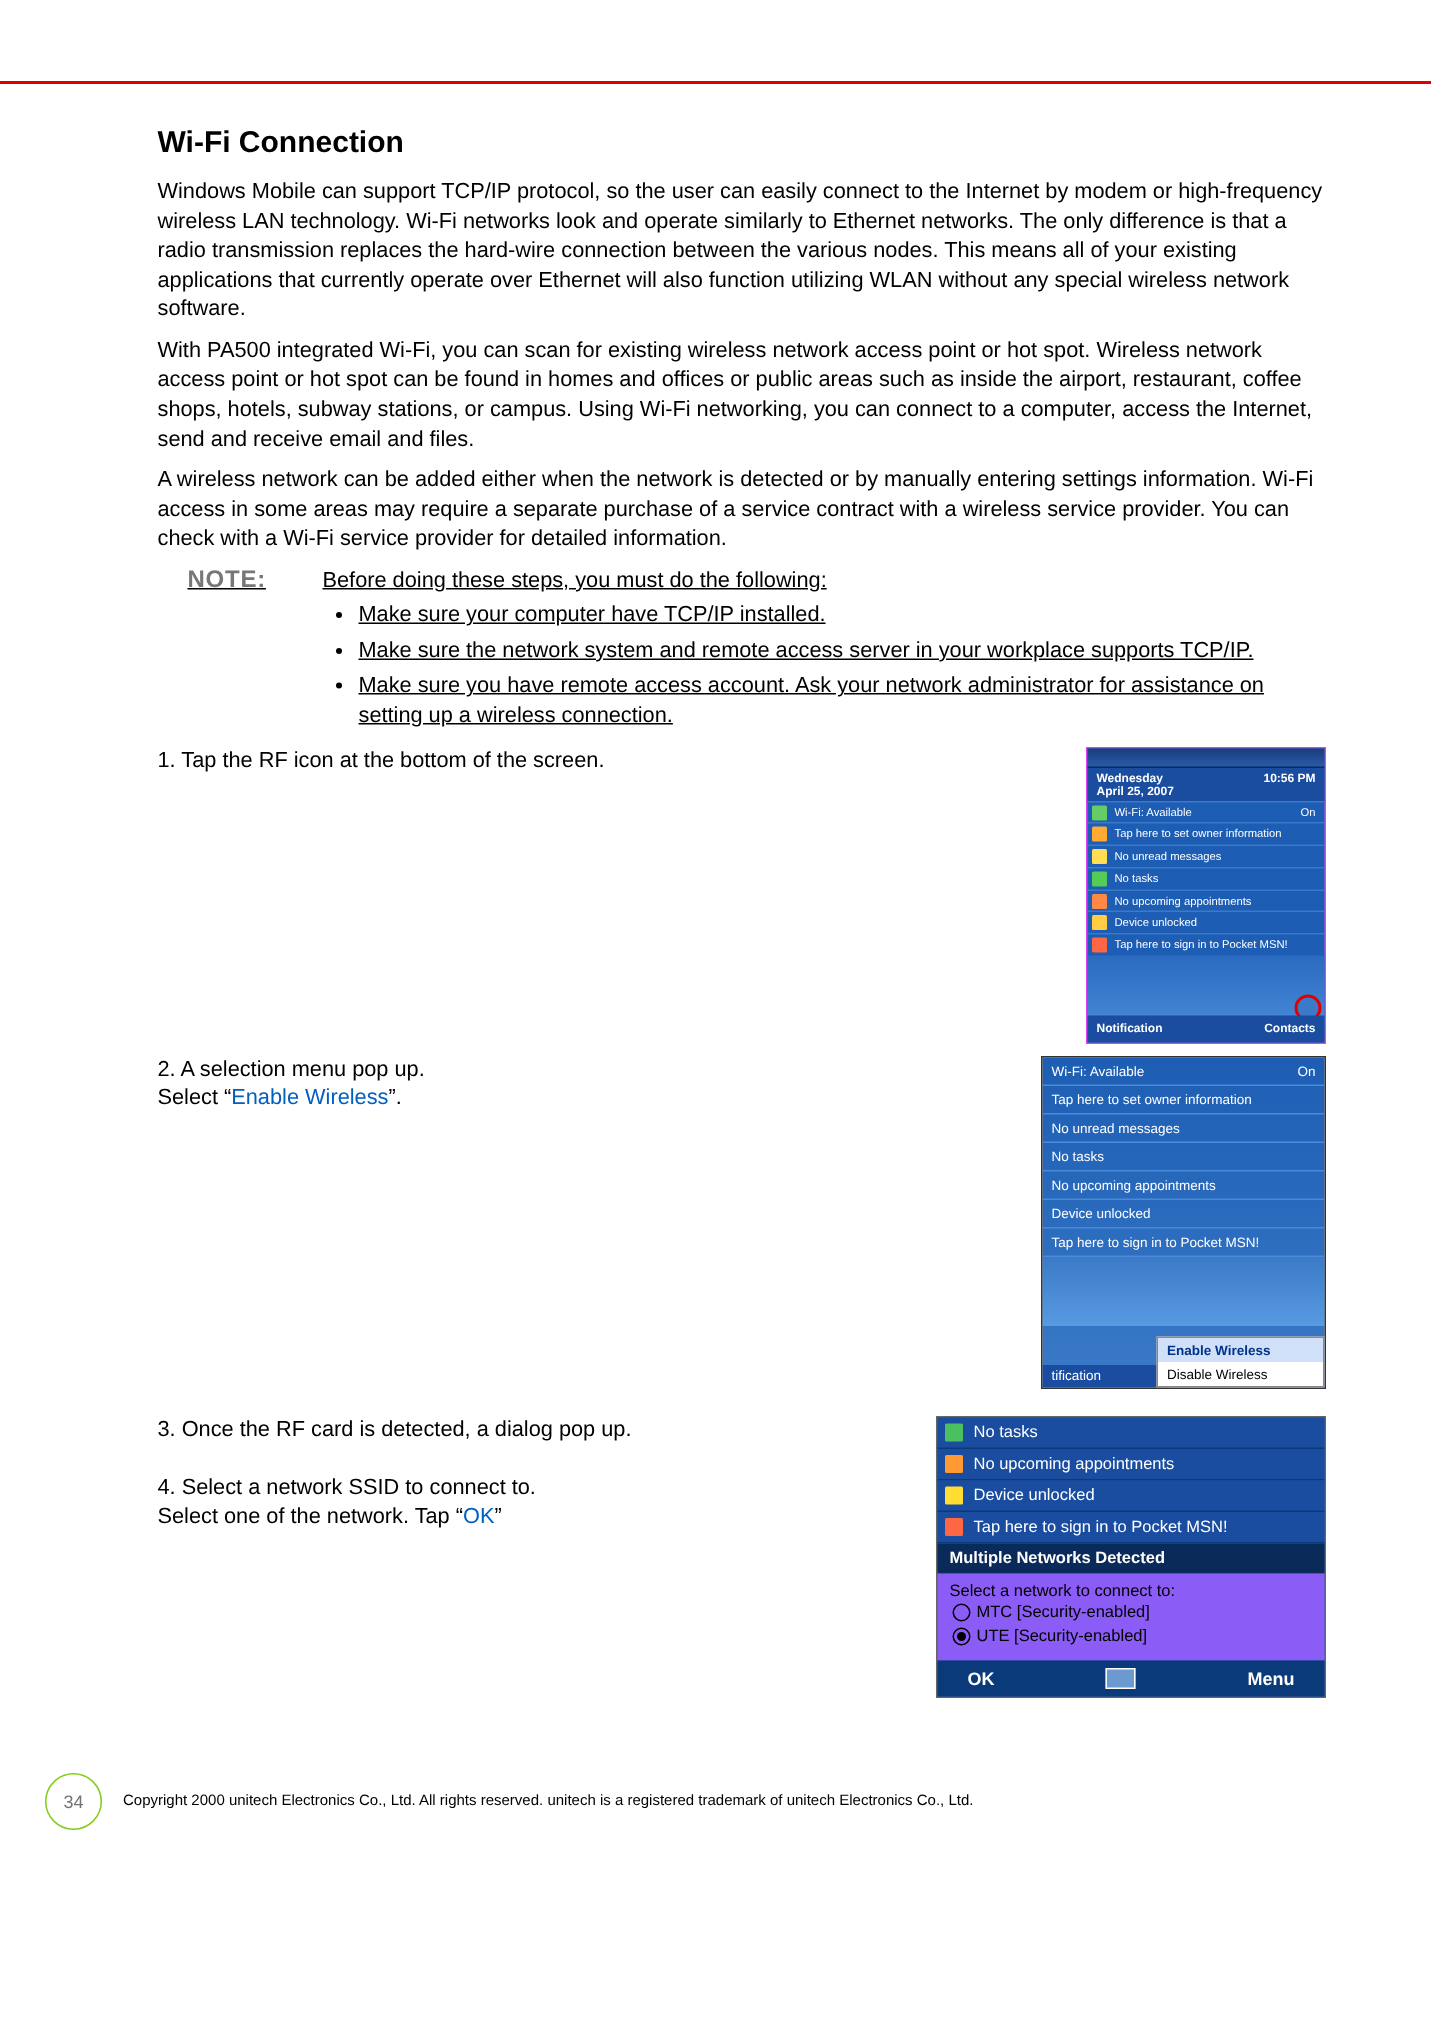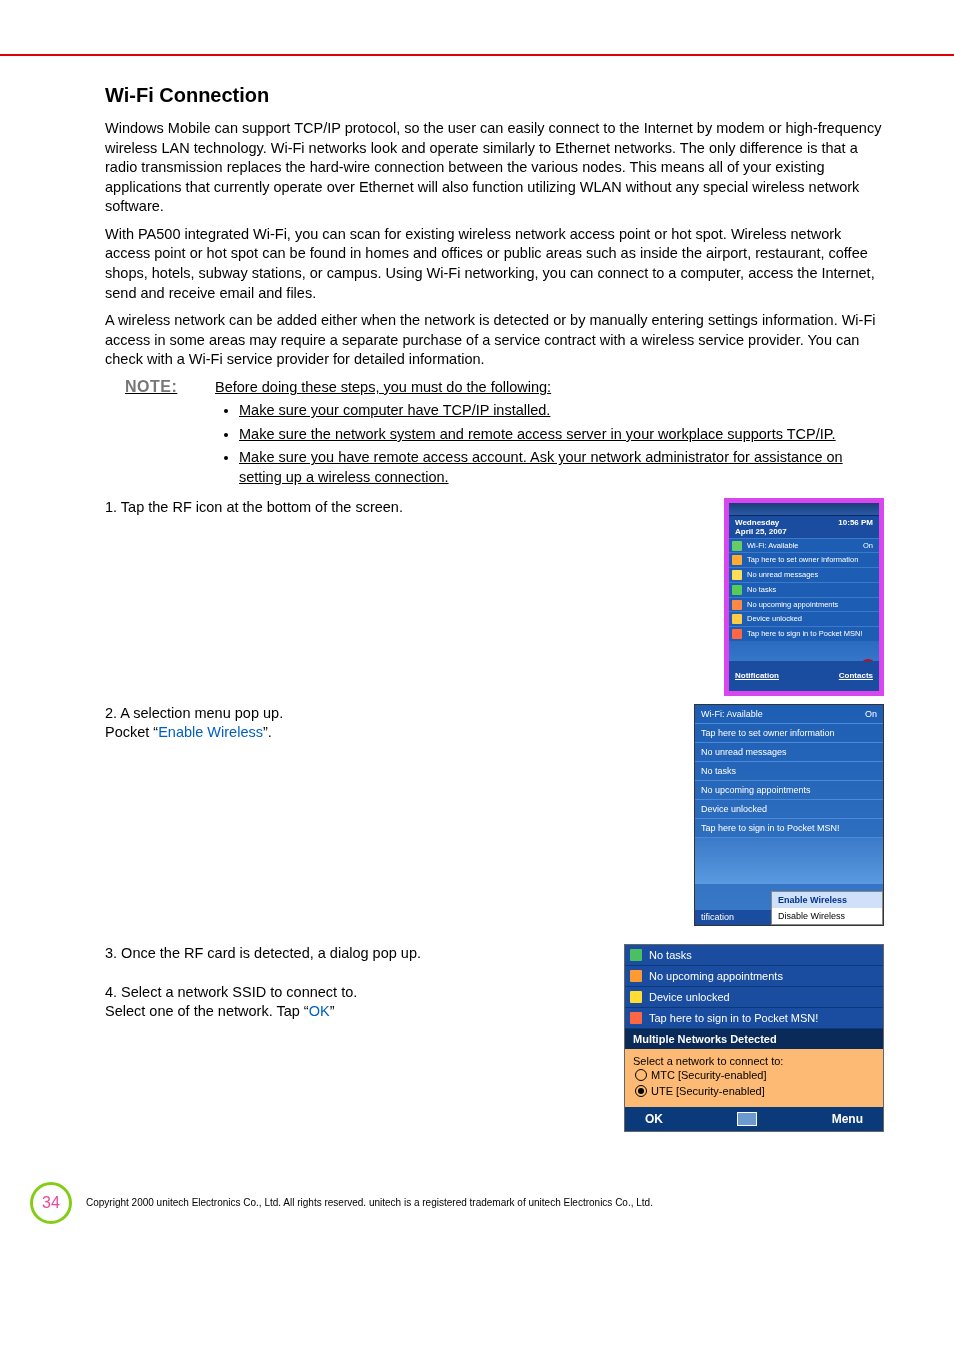--- a/index.html
+++ b/index.html
@@ -75,21 +75,21 @@
   }
 
   
   .screen1 {
     width: 160px;
     height: 198px;
     background: #1d5db3;
     font-size: 8px;
     color: #fff;
     position: relative;
-    border: 5px solid #d946ef;
+    border: 1px solid #d946ef;
     box-sizing: border-box;
   }
   .screen1 .topbar {
     background: linear-gradient(#1a3d7a, #2a5aa8);
     height: 12px;
     border-bottom: 1px solid #0a2a5a;
   }
   .screen1 .datebar {
     background: #1a4da0;
     padding: 2px 6px;
@@ -120,29 +120,28 @@
   }
   .screen1 .body-fill {
     height: 50px;
     background: linear-gradient(#2a6ac0, #4a8ad8);
   }
   .screen1 .bottombar {
     position: absolute;
     bottom: 0;
     left: 0;
     right: 0;
-    height: 30px;
+    height: 18px;
     background: #1a4da0;
     display: flex;
     justify-content: space-between;
     align-items: center;
     padding: 0 6px;
     font-size: 8px;
     font-weight: bold;
-    text-decoration: underline;
   }
   .screen1 .rf-circle {
     position: absolute;
     right: 2px;
     bottom: 14px;
     width: 14px;
     height: 14px;
     border: 2px solid #e00000;
     border-radius: 50%;
     background: #3a7ac8;
@@ -232,21 +231,21 @@
   .screen3 .icn3.green { background: #4ac060; }
   .screen3 .icn3.orange { background: #ff9933; }
   .screen3 .icn3.yellow { background: #ffdd33; }
   .screen3 .dialog-header {
     background: #0a2a5a;
     padding: 4px 8px;
     font-weight: bold;
     font-size: 11px;
   }
   .screen3 .dialog-body {
-    background: #fdba74;
+    background: #8b5cf6;
     color: #000;
     padding: 6px 8px 8px 8px;
     font-size: 11px;
   }
   .screen3 .net-option {
     padding: 2px 0 2px 2px;
     display: flex;
     align-items: center;
     gap: 4px;
   }
@@ -294,27 +293,27 @@
   .footer-area {
     margin-top: 50px;
     padding: 0 30px 30px 30px;
     display: flex;
     align-items: center;
     gap: 14px;
   }
   .page-number-circle {
     width: 36px;
     height: 36px;
-    border: 3px solid #84cc16;
+    border: 1px solid #84cc16;
     border-radius: 50%;
     display: flex;
     align-items: center;
     justify-content: center;
-    font-size: 16px;
-    color: #ec4899;
+    font-size: 12px;
+    color: #737373;
   }
   .copyright {
     font-size: 10px;
     color: #000;
   }
 </style>
 </head>
 <body>
 
 <div class="top-red-line"></div>
@@ -365,21 +364,21 @@
           <span>Notification</span>
           <span>Contacts</span>
         </div>
       </div>
     </div>
   </div>
 
   <div class="step-row" style="margin-top:8px">
     <div class="step-text">
       <span>2. A selection menu pop up.</span><br>
-      <span>Pocket “</span><span class="ui-link">Enable Wireless</span><span>”.</span>
+      <span>Select “</span><span class="ui-link">Enable Wireless</span><span>”.</span>
     </div>
     <div class="step-image">
       <div class="screen2">
         <div class="row2 wifi-row2">
           <span>Wi-Fi: Available</span>
           <span>On</span>
         </div>
         <div class="row2">Tap here to set owner information</div>
         <div class="row2">No unread messages</div>
         <div class="row2">No tasks</div>

